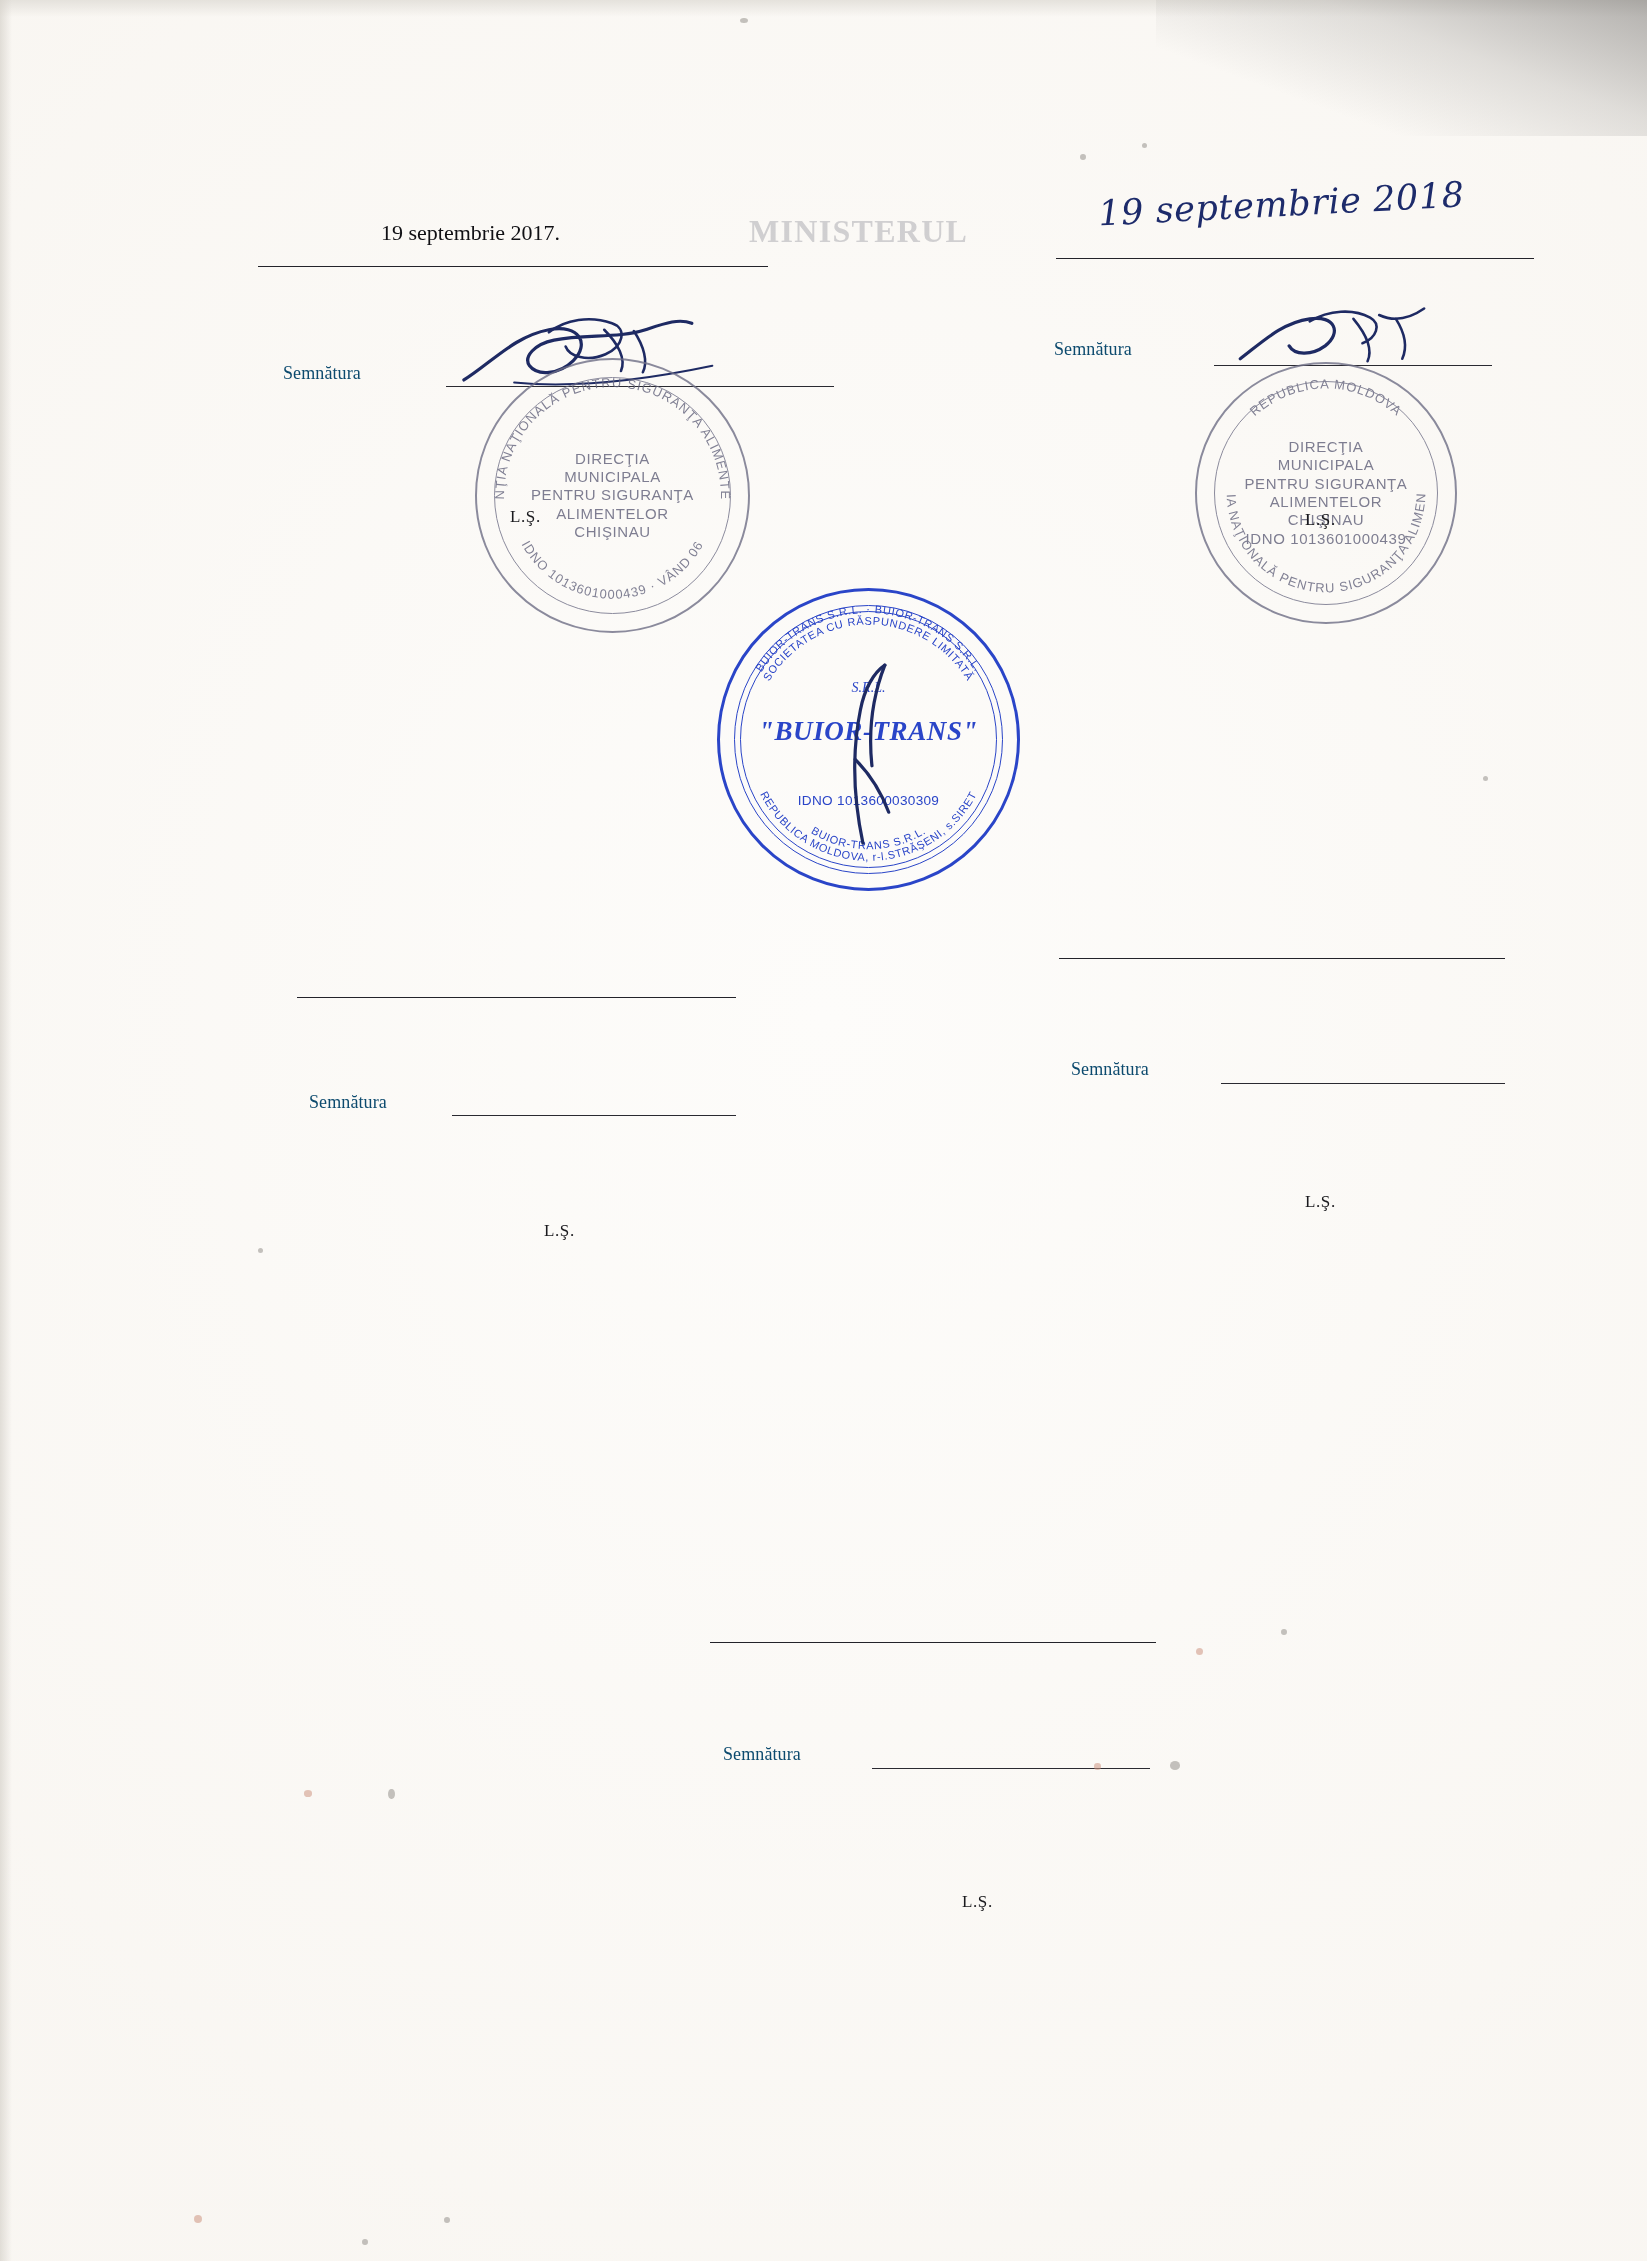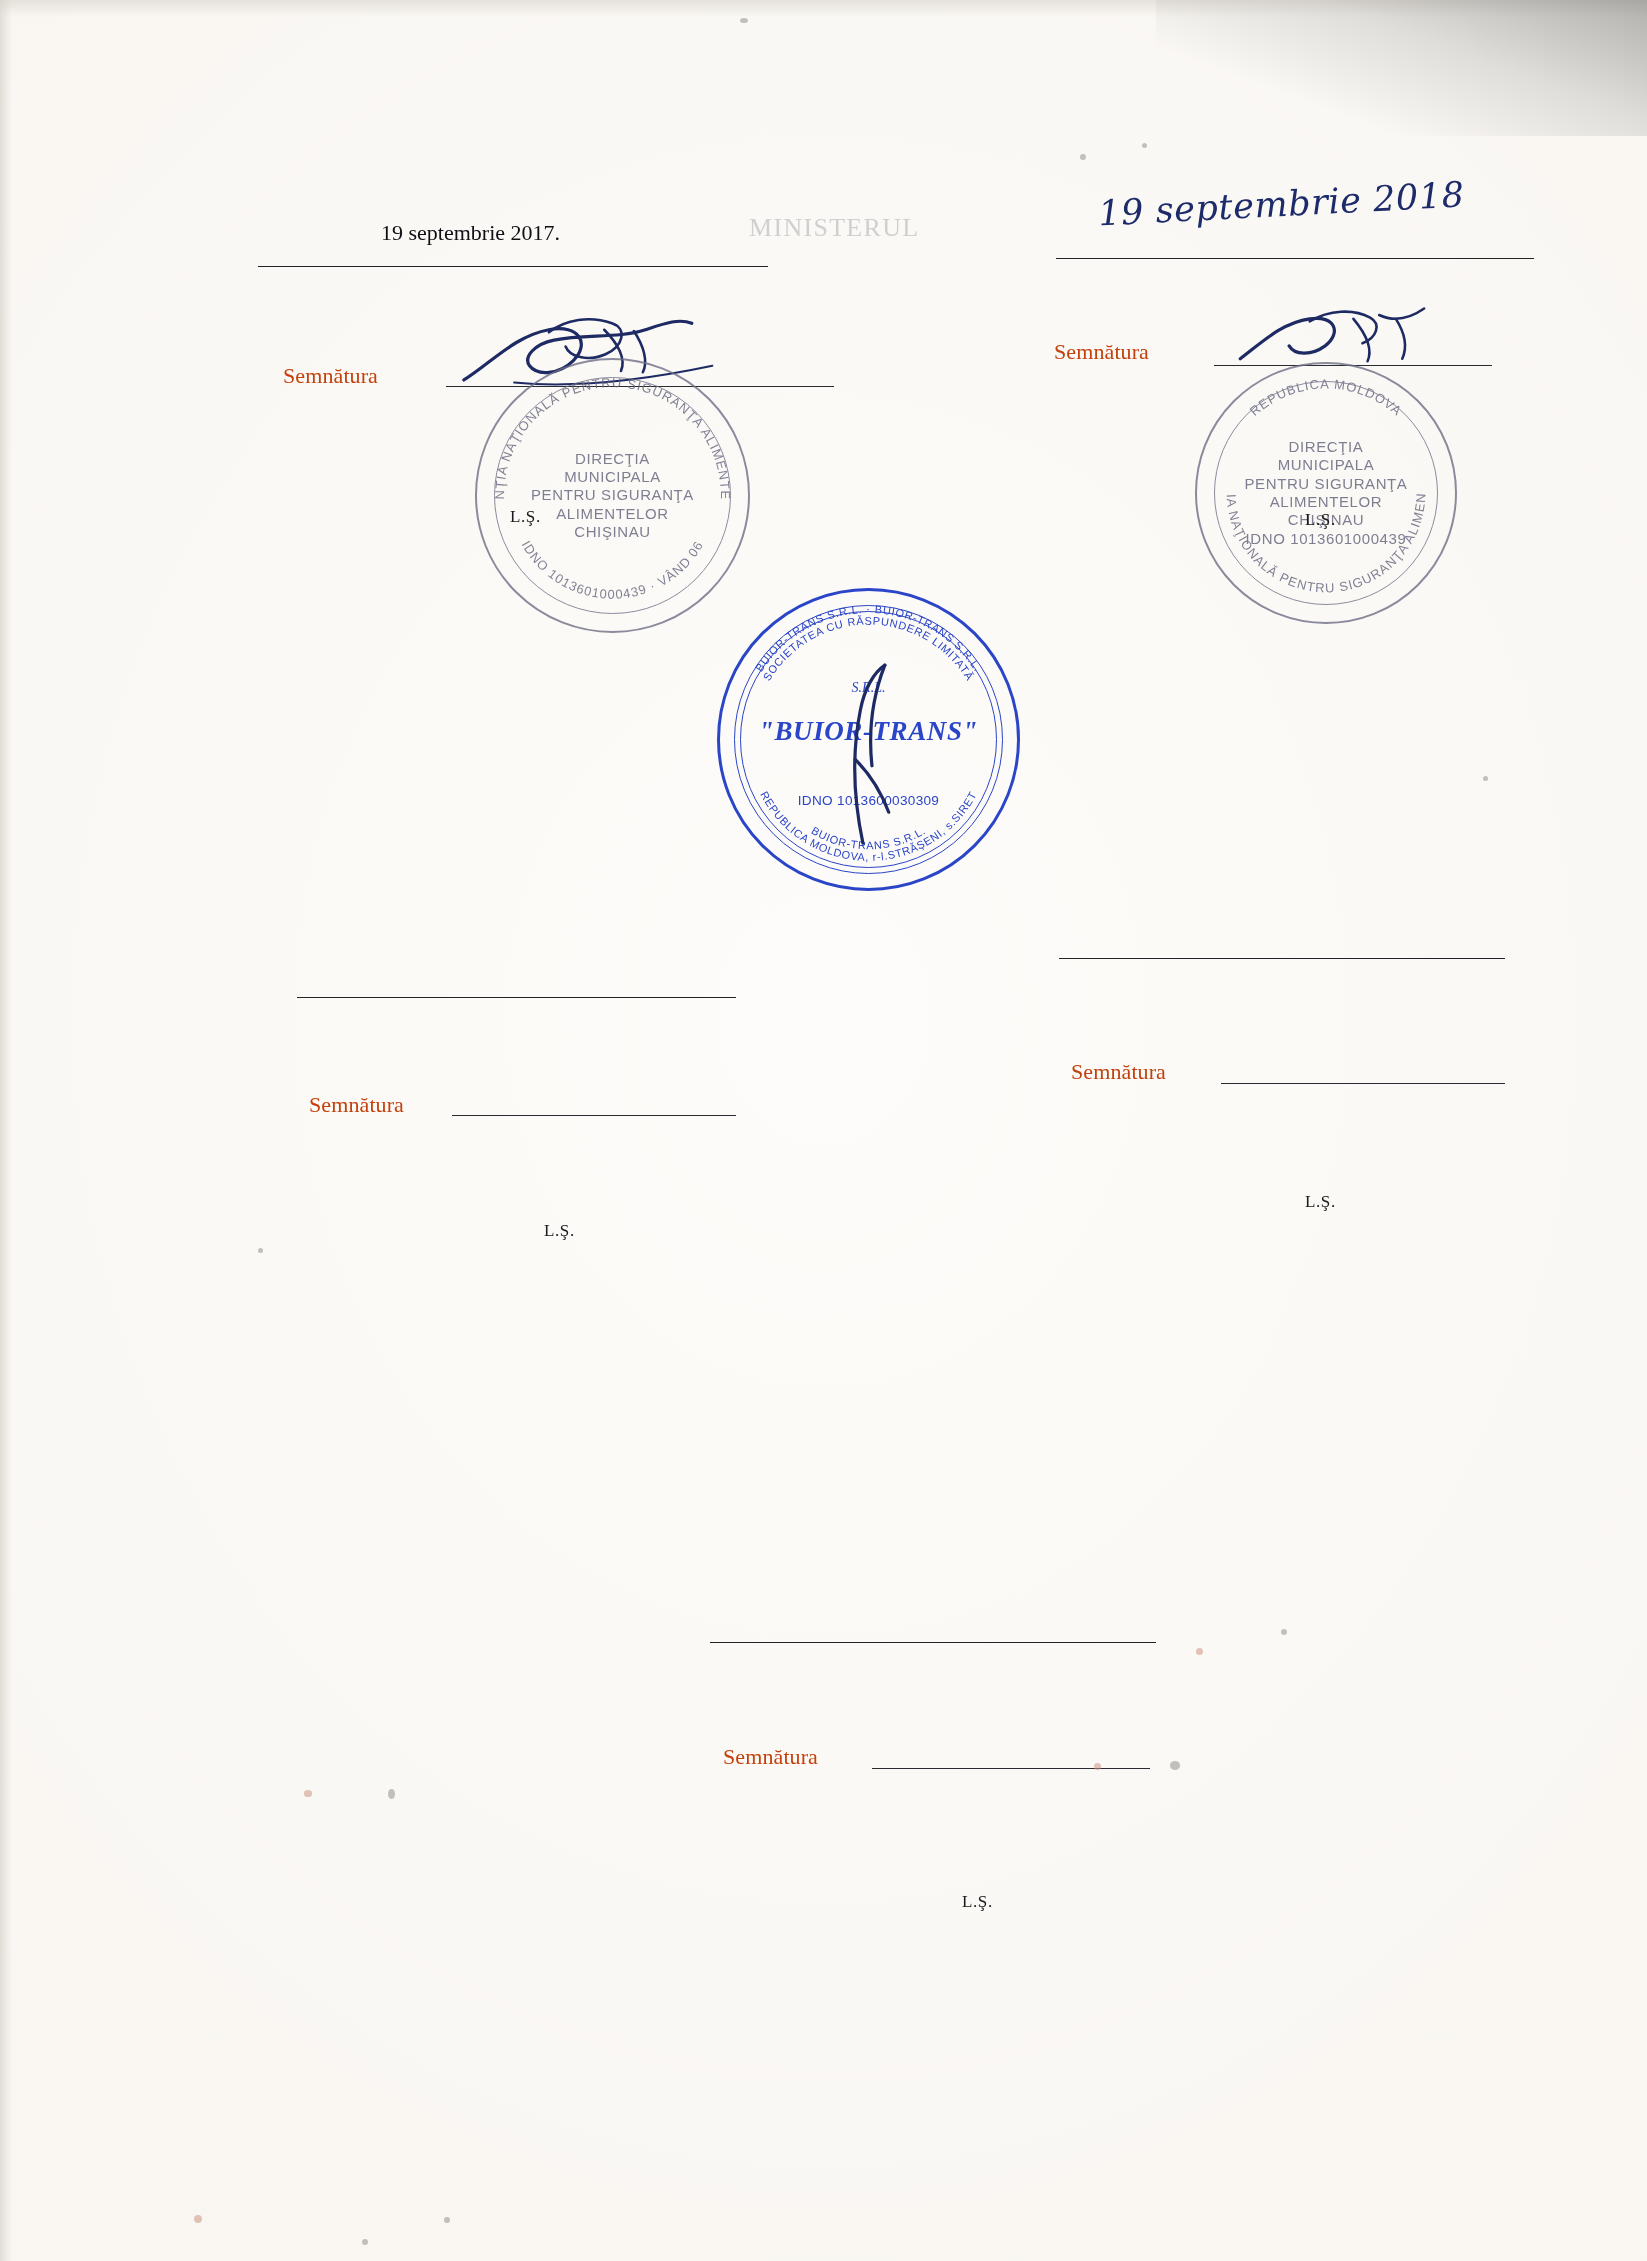--- a/index.html
+++ b/index.html
@@ -45,23 +45,23 @@
     pointer-events: none;
   }
 
   
   .txt {
     position: absolute;
     white-space: nowrap;
     color: #1b1b1f;
   }
   .label {
-    font-size: 22px;
+    font-size: 18px;
     letter-spacing: 0.1px;
-    color: #c2410c;
+    color: #0c4a6e;
   }
   .date-typed {
     font-size: 22px;
     font-weight: normal;
     color: #101014;
   }
   .ls {
     font-size: 17px;
     color: #1a1a1e;
     letter-spacing: 0.6px;
@@ -195,22 +195,22 @@
     stroke: #1e2a63;
     stroke-linecap: round;
     stroke-linejoin: round;
   }
 
   
   .ghost {
     position: absolute;
     color: rgba(120,120,135,0.33);
     font-family: "Liberation Serif", serif;
-    font-weight: normal;
-    font-size: 26px;
+    font-weight: bold;
+    font-size: 32px;
     letter-spacing: 1.3px;
     white-space: nowrap;
   }
 
   
   .speck {
     position: absolute;
     border-radius: 50%;
     background: rgba(150,146,140,0.55);
   }

